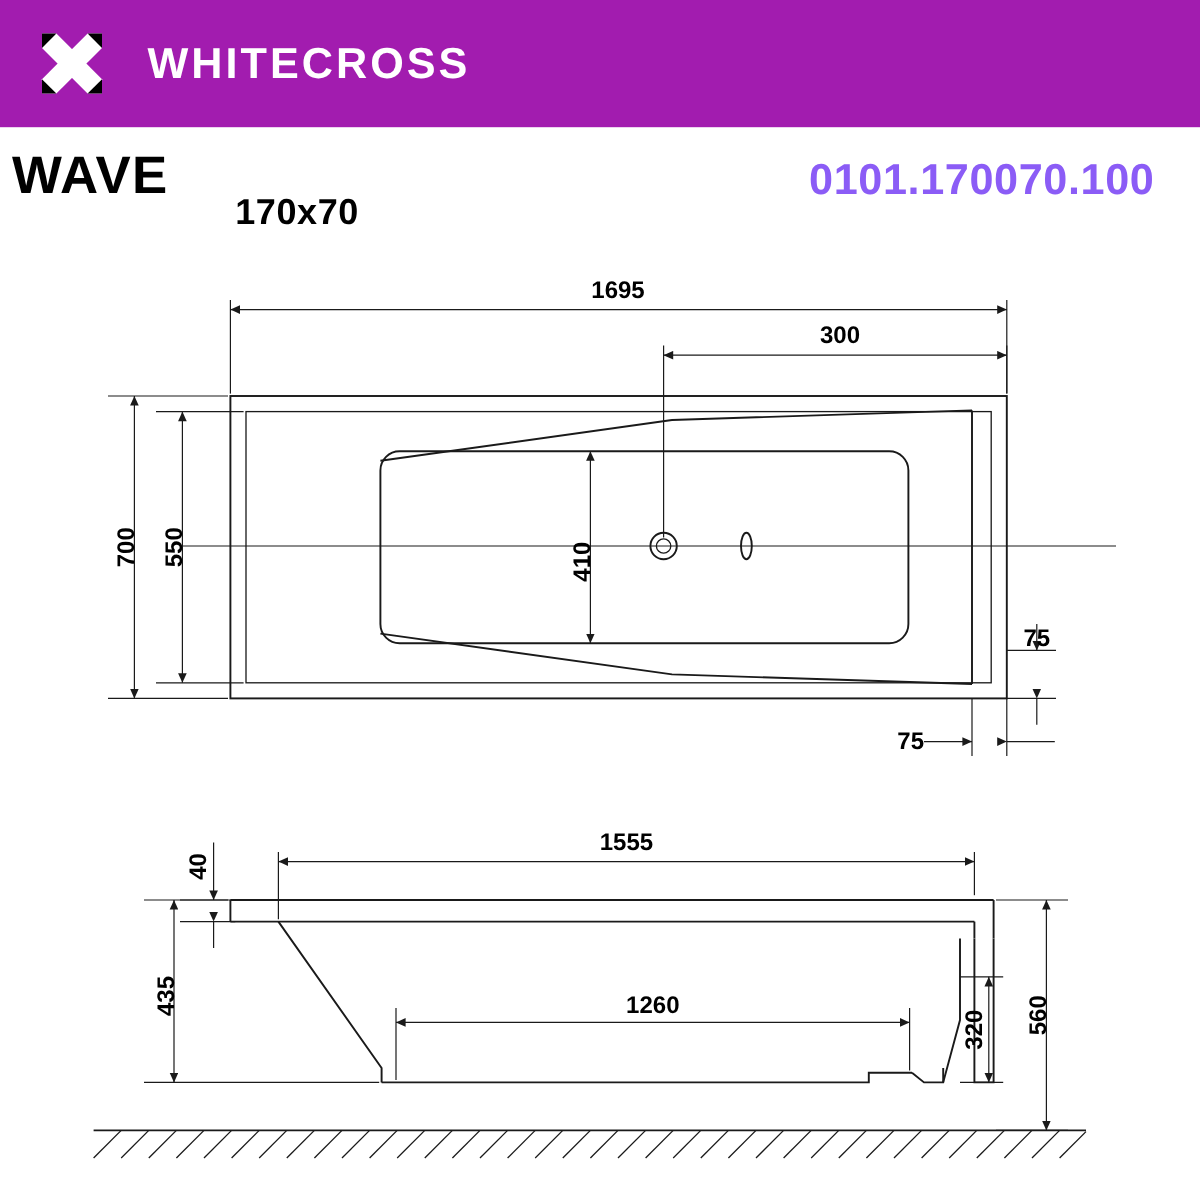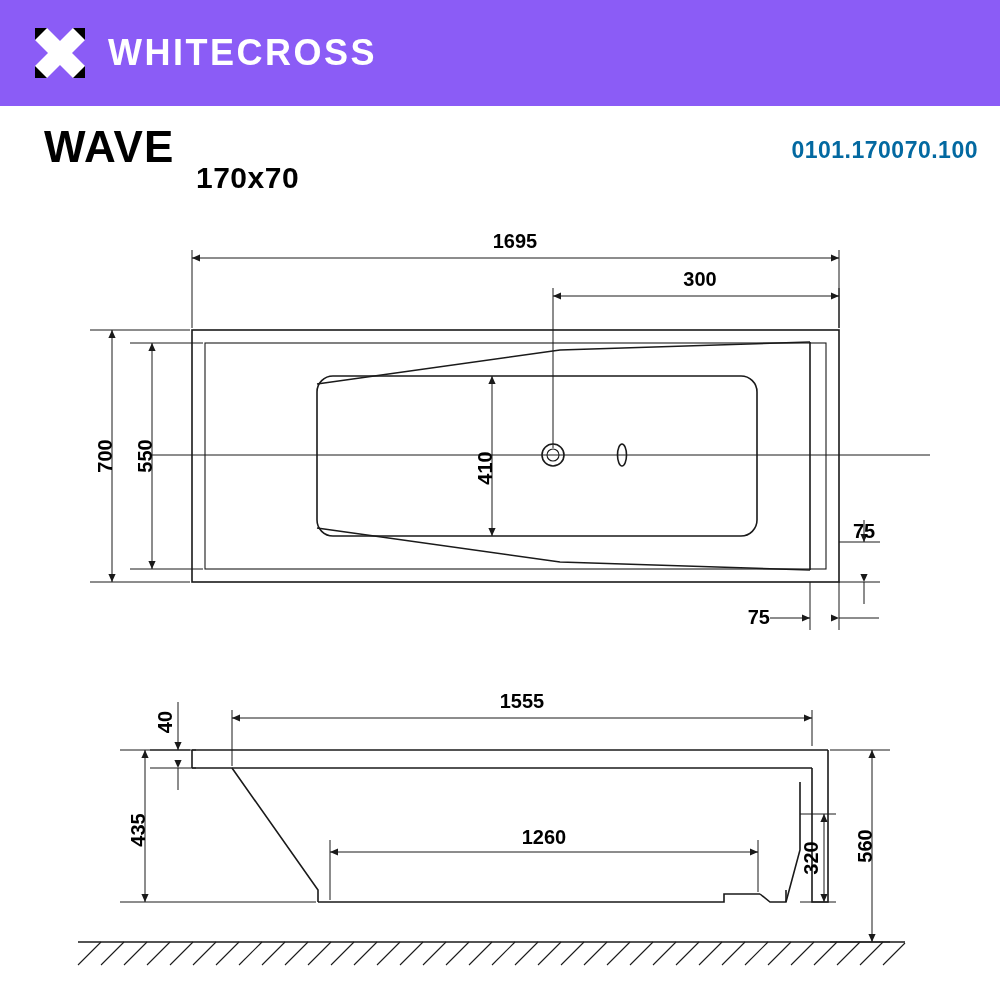--- a/index.html
+++ b/index.html
@@ -21,23 +21,24 @@
     height: 1000px;
     background: #ffffff;
   }
 
   
   .header {
     position: absolute;
     left: 0; top: 0;
     width: 1000px;
     height: 106px;
-    background: #8b5cf6;
+    background: #a21caf;
     display: flex;
     align-items: center;
+    gap: 15px;
   }
   .logo-mark {
     position: relative;
     width: 56px;
     height: 56px;
     margin-left: 32px;
     flex: 0 0 auto;
   }
   .logo-mark svg { display: block; }
   .logo-text {
@@ -51,44 +52,44 @@
 
   
   .title-row {
     position: absolute;
     left: 0; top: 106px;
     width: 1000px;
     height: 86px;
   }
   .model-name {
     position: absolute;
-    left: 44px;
+    left: 10px;
     top: 16px;
     font-size: 44px;
     font-weight: bold;
     letter-spacing: 1px;
     line-height: 50px;
   }
   .model-size {
     position: absolute;
     left: 196px;
     top: 26px;
     font-size: 30px;
     font-weight: bold;
     letter-spacing: 0.5px;
     line-height: 36px;
     margin-top: 28px;
   }
   .article-code {
     position: absolute;
-    right: 22px;
+    right: 38px;
     top: 26px;
-    font-size: 23px;
-    font-weight: bold;
-    color: #0369a1;
+    font-size: 36px;
+    font-weight: bold;
+    color: #8b5cf6;
     letter-spacing: 0.5px;
     line-height: 36px;
   }
 
   
   .drawing {
     position: absolute;
     left: 0;
     top: 190px;
     width: 851px;

